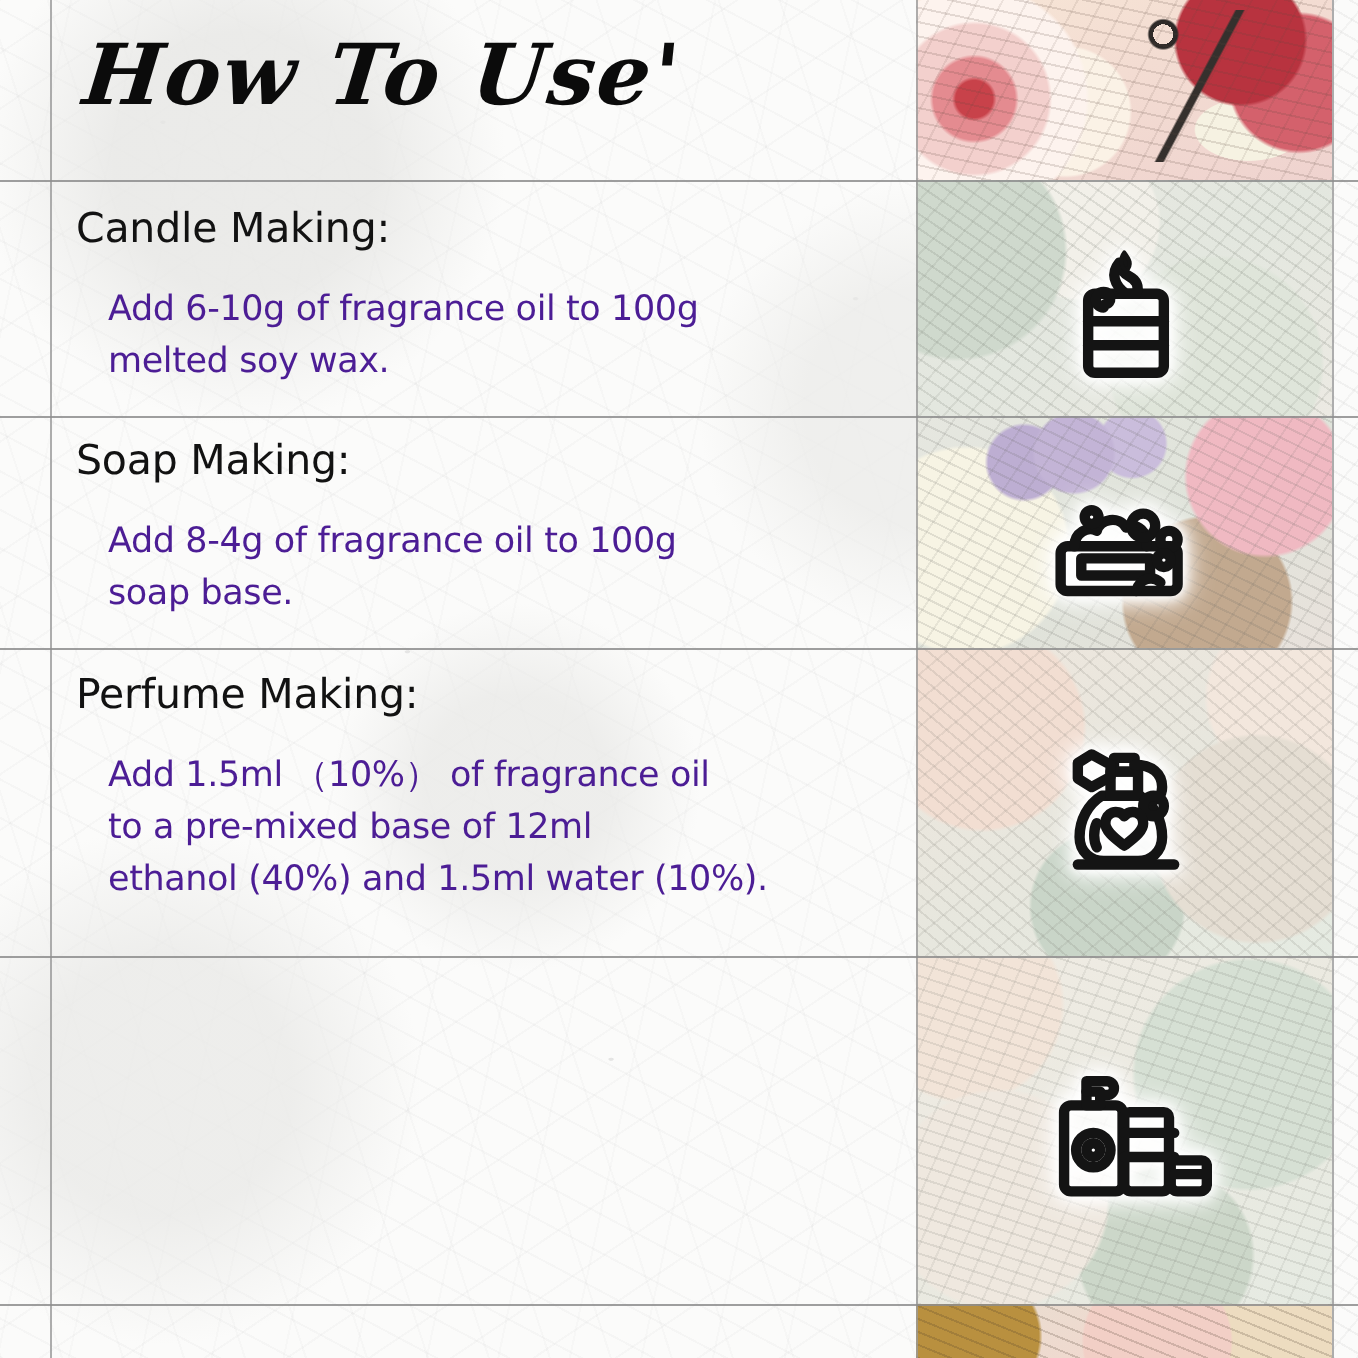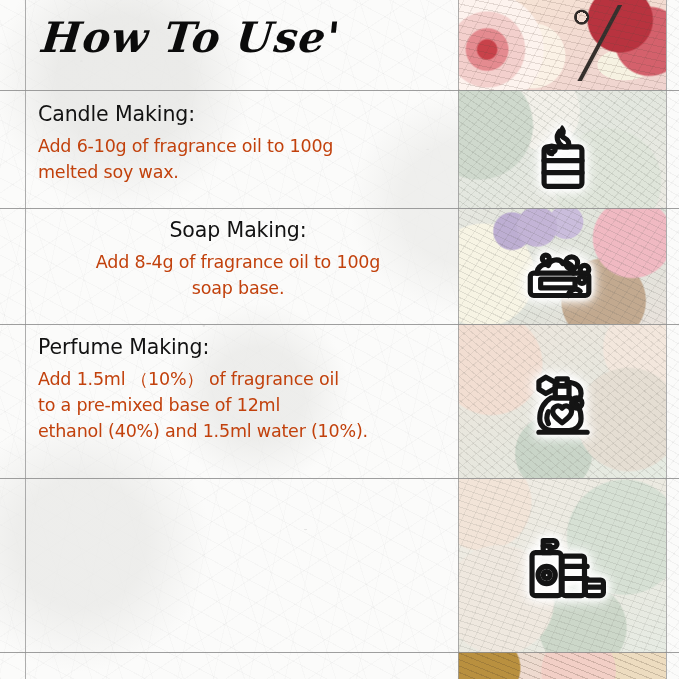--- a/index.html
+++ b/index.html
@@ -263,28 +263,28 @@
     color: #121212;
     letter-spacing: -0.1px;
     margin: 0 0 7px 0;
     white-space: nowrap;
   }
   .sec-body {
     font-family: "DejaVu Sans", sans-serif;
     font-weight: 400;
     font-size: 17.5px;
     line-height: 26px;
-    color: #c2410c;
+    color: #4c1d95;
     letter-spacing: -0.2px;
-    margin: 0;
+    margin: 16px;
     white-space: pre-line;
   }
 
   .sec-candle   { top: 102px; }
-  .sec-soap     { top: 218px; text-align: center; }
+  .sec-soap     { top: 218px; }
   .sec-perfume  { top: 335px; }
   .sec-care     { top: 489px; }
 
   
   .icon-wrap {
     position: absolute;
     left: 515px;
     width: 96px;
     height: 96px;
     display: flex;

